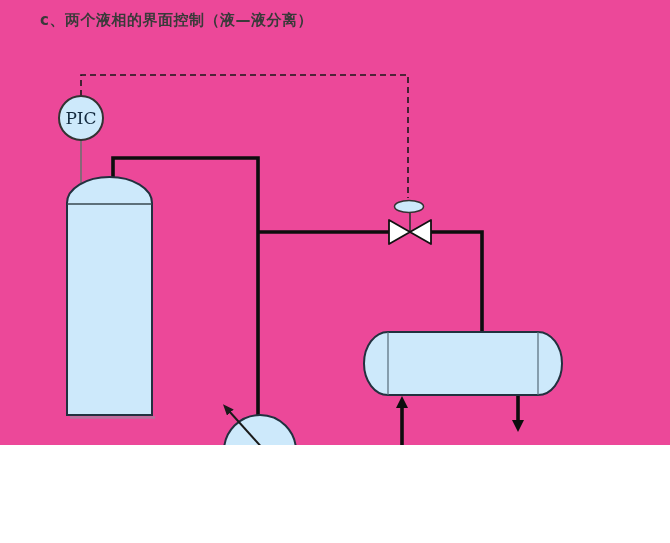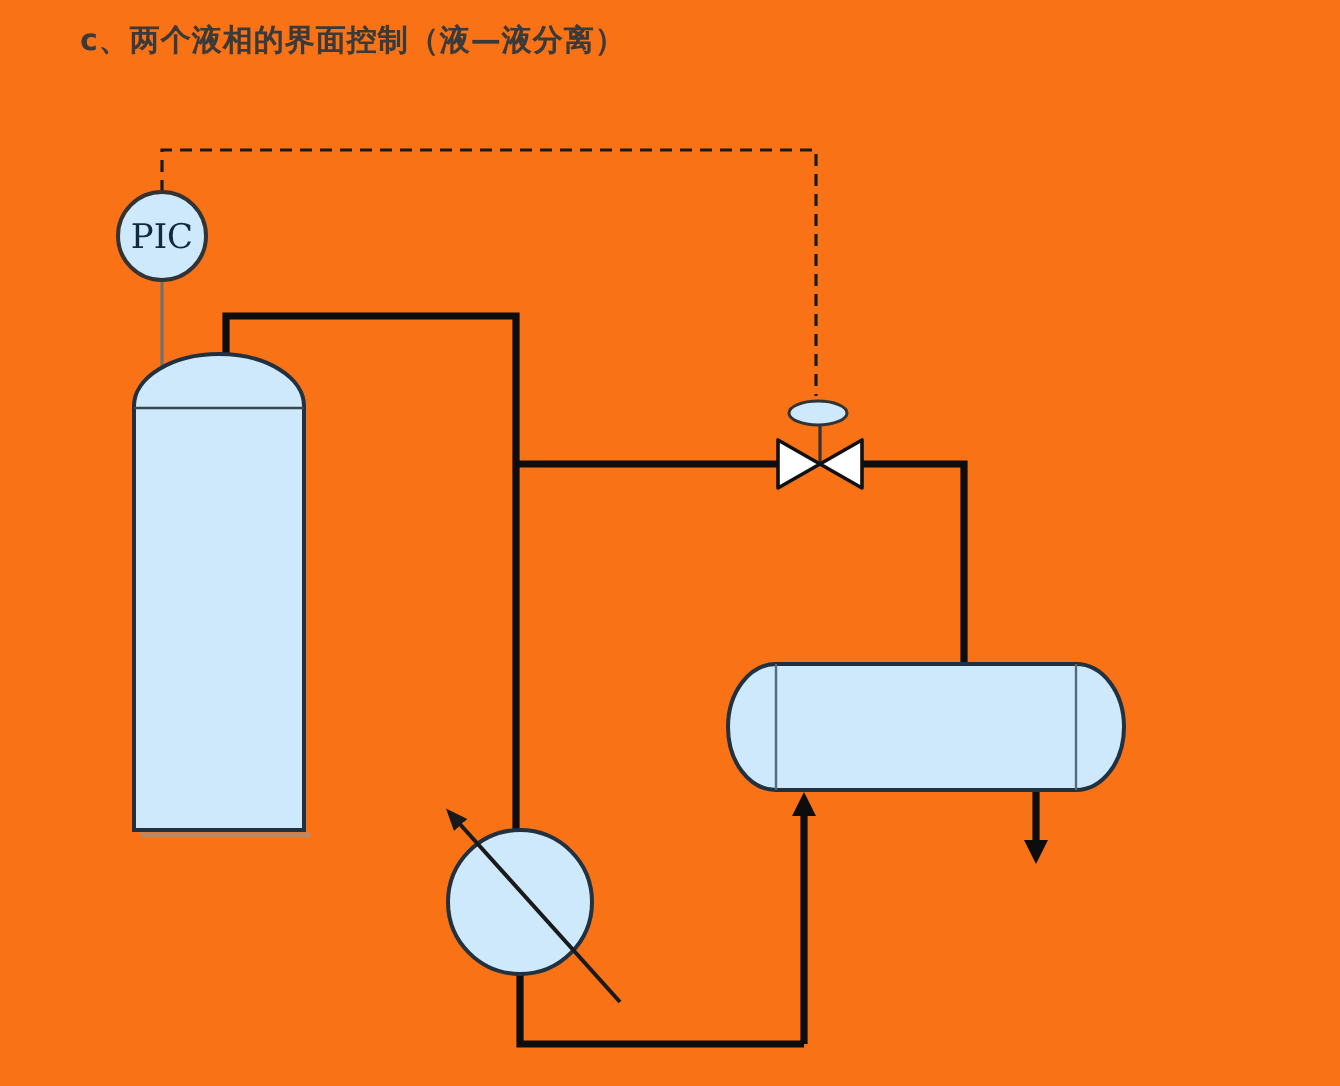--- a/index.html
+++ b/index.html
@@ -1,22 +1,22 @@
 <!DOCTYPE html>
 <html><head>
 <meta charset="utf-8">
 <style>
   * { box-sizing: border-box; }
   html, body { margin: 0; padding: 0; background: #ffffff; }
   body { font-family: "DejaVu Sans", "Liberation Sans", sans-serif; }
   .page {
     position: relative;
     width: 670px;
-    height: 543px;
-    background: #f97316;
+    height: 445px;
+    background: #ec4899;
     overflow: hidden;
   }
   .title {
     position: absolute;
     left: 40px;
     top: 11px;
     font-size: 15px;
     font-weight: 600;
     color: #3a3a3a;
     letter-spacing: 0.5px;

